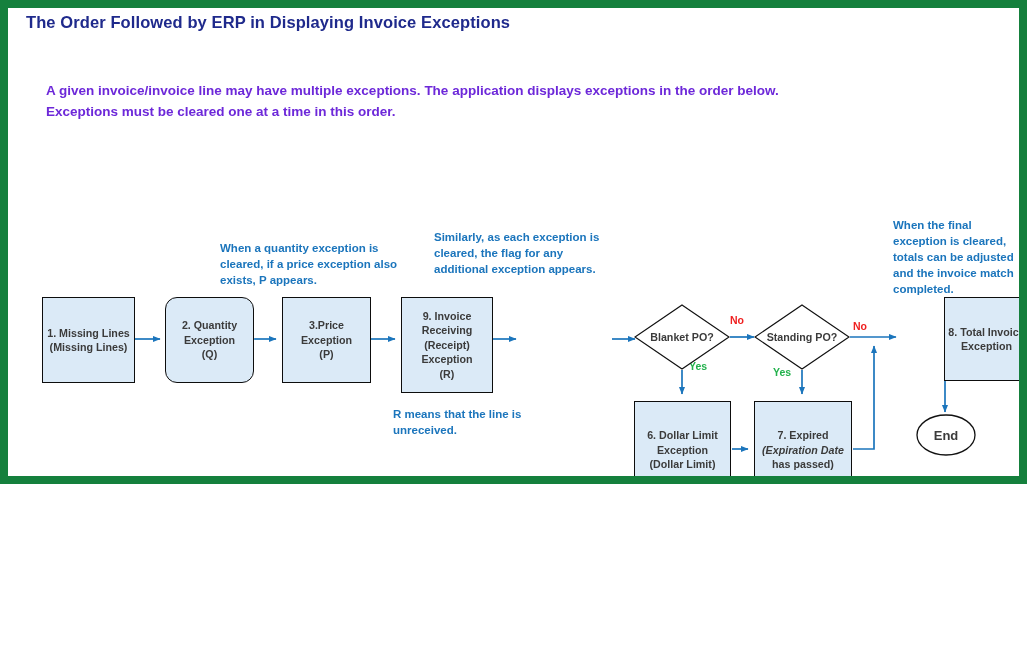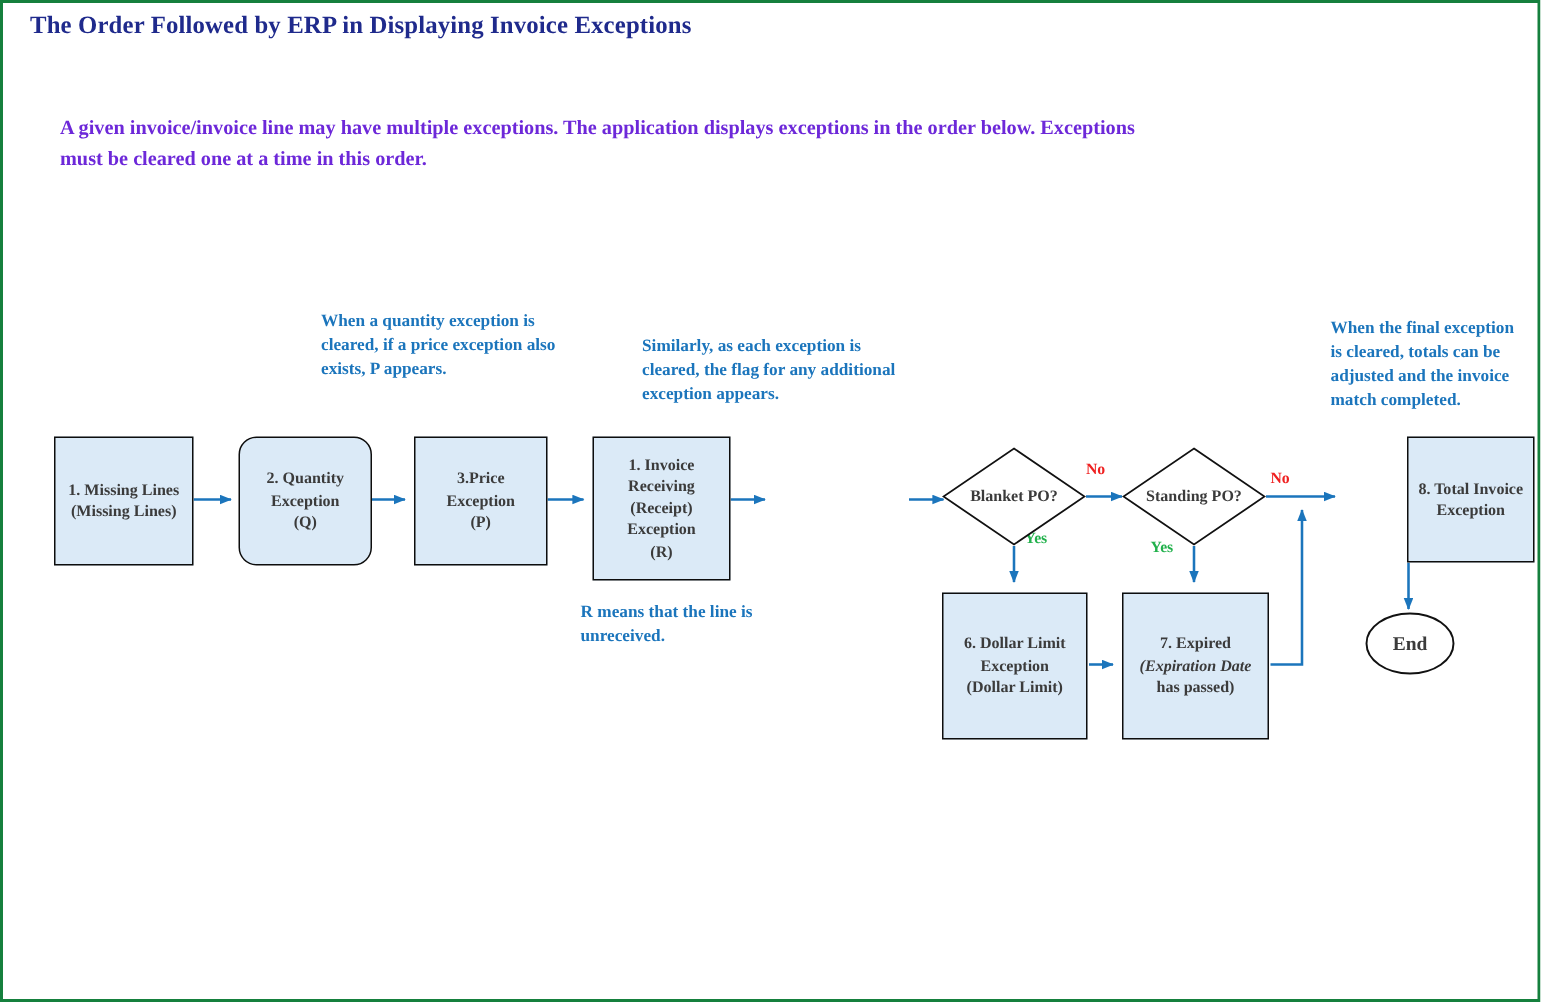--- a/index.html
+++ b/index.html
@@ -6,26 +6,25 @@
     margin: 0;
     padding: 0;
     background: #ffffff;
   }
   body {
     font-family: "Liberation Sans", sans-serif;
   }
   #page {
     position: relative;
     width: 1027px;
-    height: 668px;
+    height: 484px;
     background: #ffffff;
-    border: 2px solid #15803d;
+    border: 8px solid #15803d;
     box-sizing: border-box;
     overflow: hidden;
-    font-family: Liberation Serif, serif;
   }
   #title {
     position: absolute;
     left: 18px;
     top: 5px;
     font-size: 16.5px;
     font-weight: bold;
     color: #1f2a8c;
     letter-spacing: 0.1px;
     white-space: nowrap;
@@ -114,21 +113,21 @@
 </style>
 </head>
 <body>
 
 <div id="page">
 
   <div id="title">The  Order Followed by ERP in Displaying Invoice Exceptions</div>
 
   <div id="subtitle">A given invoice/invoice line may have multiple exceptions. The application displays exceptions in the order below. Exceptions must be cleared one at a time in this order.</div>
 
-  <div class="note" style="left:212px; top:204px; width:182px;">When a quantity exception is cleared, if a price exception also exists, P appears.</div>
+  <div class="note" style="left:212px; top:232px; width:182px;">When a quantity exception is cleared, if a price exception also exists, P appears.</div>
 
   <div class="note" style="left:426px; top:221px; width:172px;">Similarly, as each exception is cleared, the flag for any additional exception appears.</div>
 
   <div class="note" style="left:385px; top:398px; width:140px;">R means that the line is unreceived.</div>
 
   <div class="note" style="left:885px; top:209px; width:125px;">When the final exception is cleared, totals can be adjusted and the invoice match completed.</div>
 
   <svg id="wires" viewBox="0 0 1027 668">
     <defs>
       <marker id="ah" markerWidth="9" markerHeight="9" refX="7.4" refY="3.2" orient="auto" markerUnits="userSpaceOnUse">
@@ -186,21 +185,21 @@
   <div class="node proc" style="left:274px; top:289px; width:89px; height:86px;">
     <span>
       <span>3.Price</span><br>
       <span>Exception</span><br>
       <span>(P)</span>
     </span>
   </div>
 
   <div class="node proc" style="left:393px; top:289px; width:92px; height:96px;">
     <span>
-      <span>1. Invoice</span><br>
+      <span>9. Invoice</span><br>
       <span>Receiving</span><br>
       <span>(Receipt)</span><br>
       <span>Exception</span><br>
       <span>(R)</span>
     </span>
   </div>
 
 
   <div class="diamond-wrap" style="left:626px; top:296px; width:96px; height:66px;">
     <svg width="96" height="66" viewBox="0 0 96 66">

